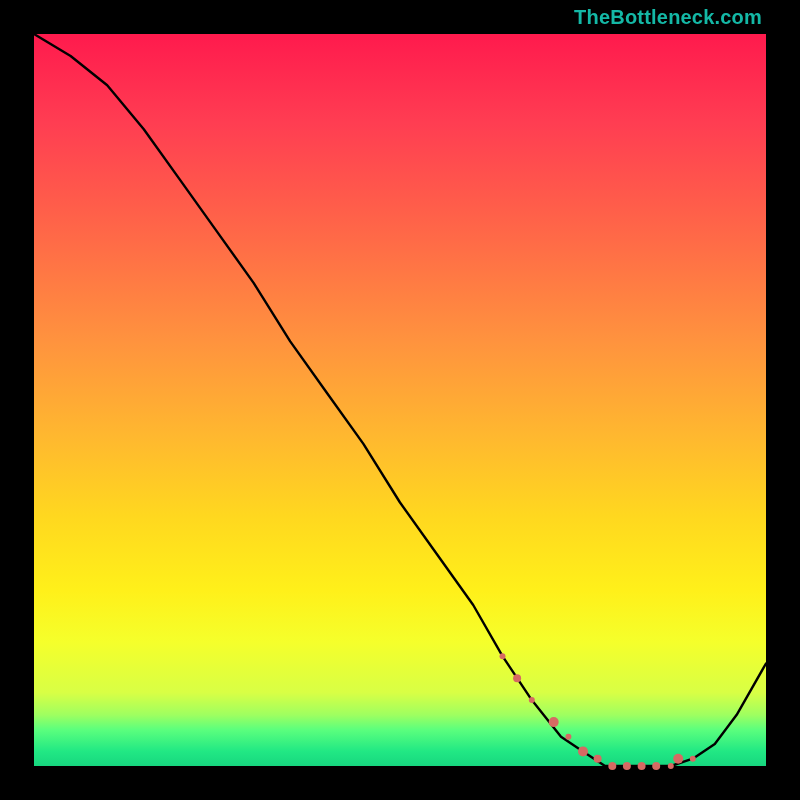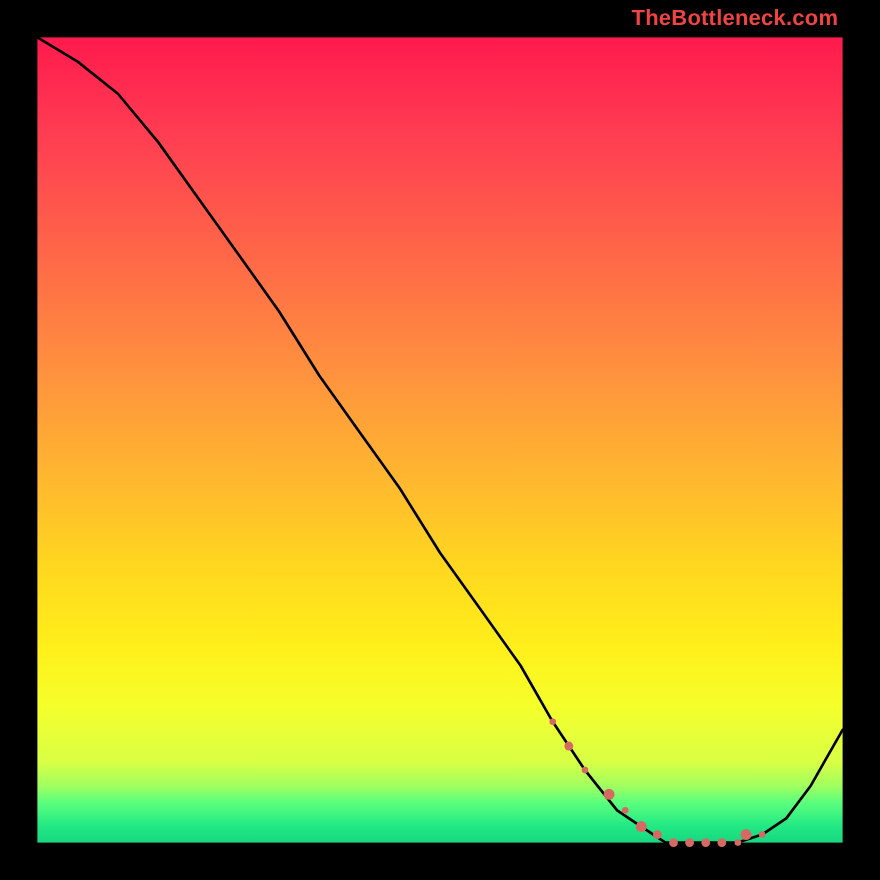--- a/index.html
+++ b/index.html
@@ -41,21 +41,21 @@
       #9fff60 93%,
       #5cff7d 95%,
       #21e884 98%,
       #17d77f 100%
     );
   }
   .watermark {
     position: absolute;
     top: 6px;
     right: 38px;
-    color: #ef4444;
+    color: #14b8a6;
     font-size: 20px;
     font-weight: 600;
     letter-spacing: 0.2px;
     user-select: none;
   }
   svg.curve {
     position: absolute;
     left: 0;
     top: 0;
     width: 732px;

